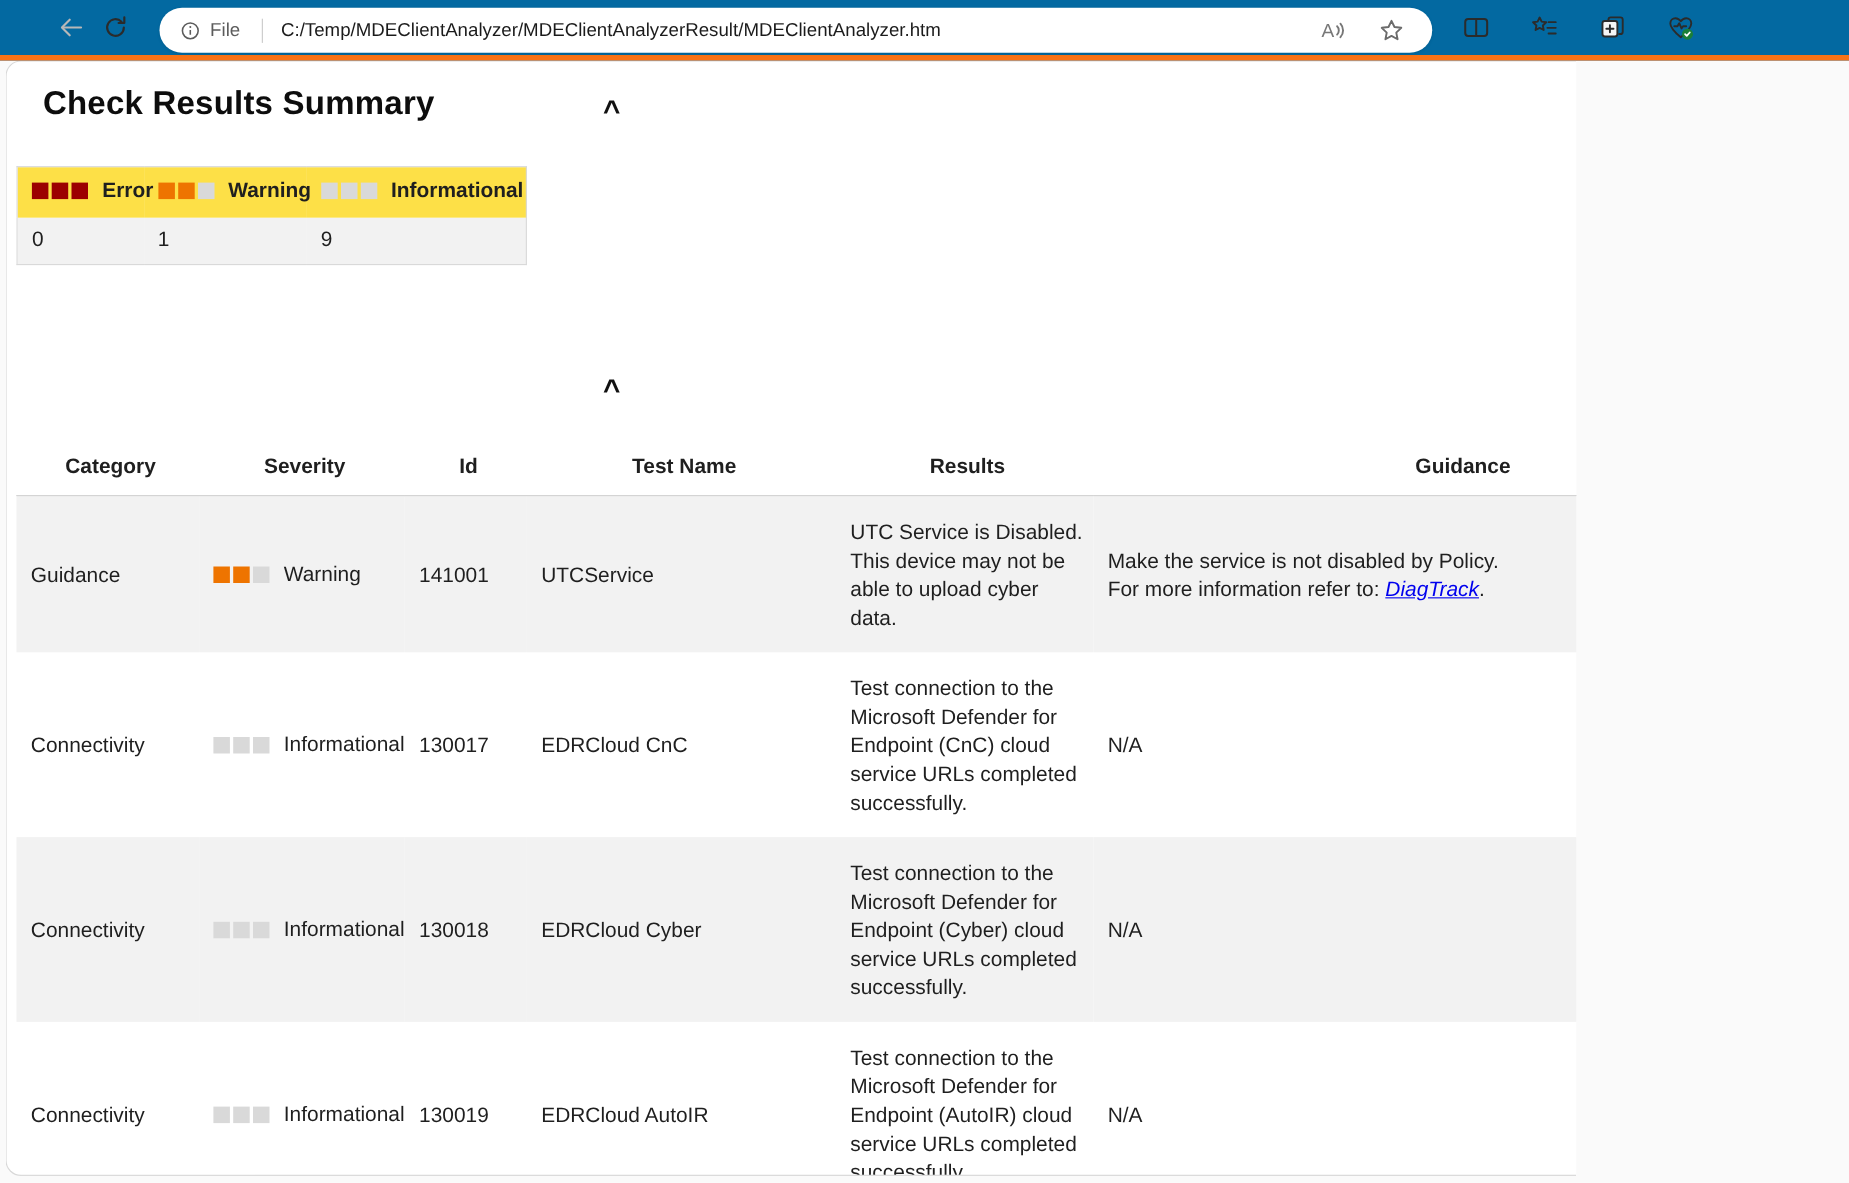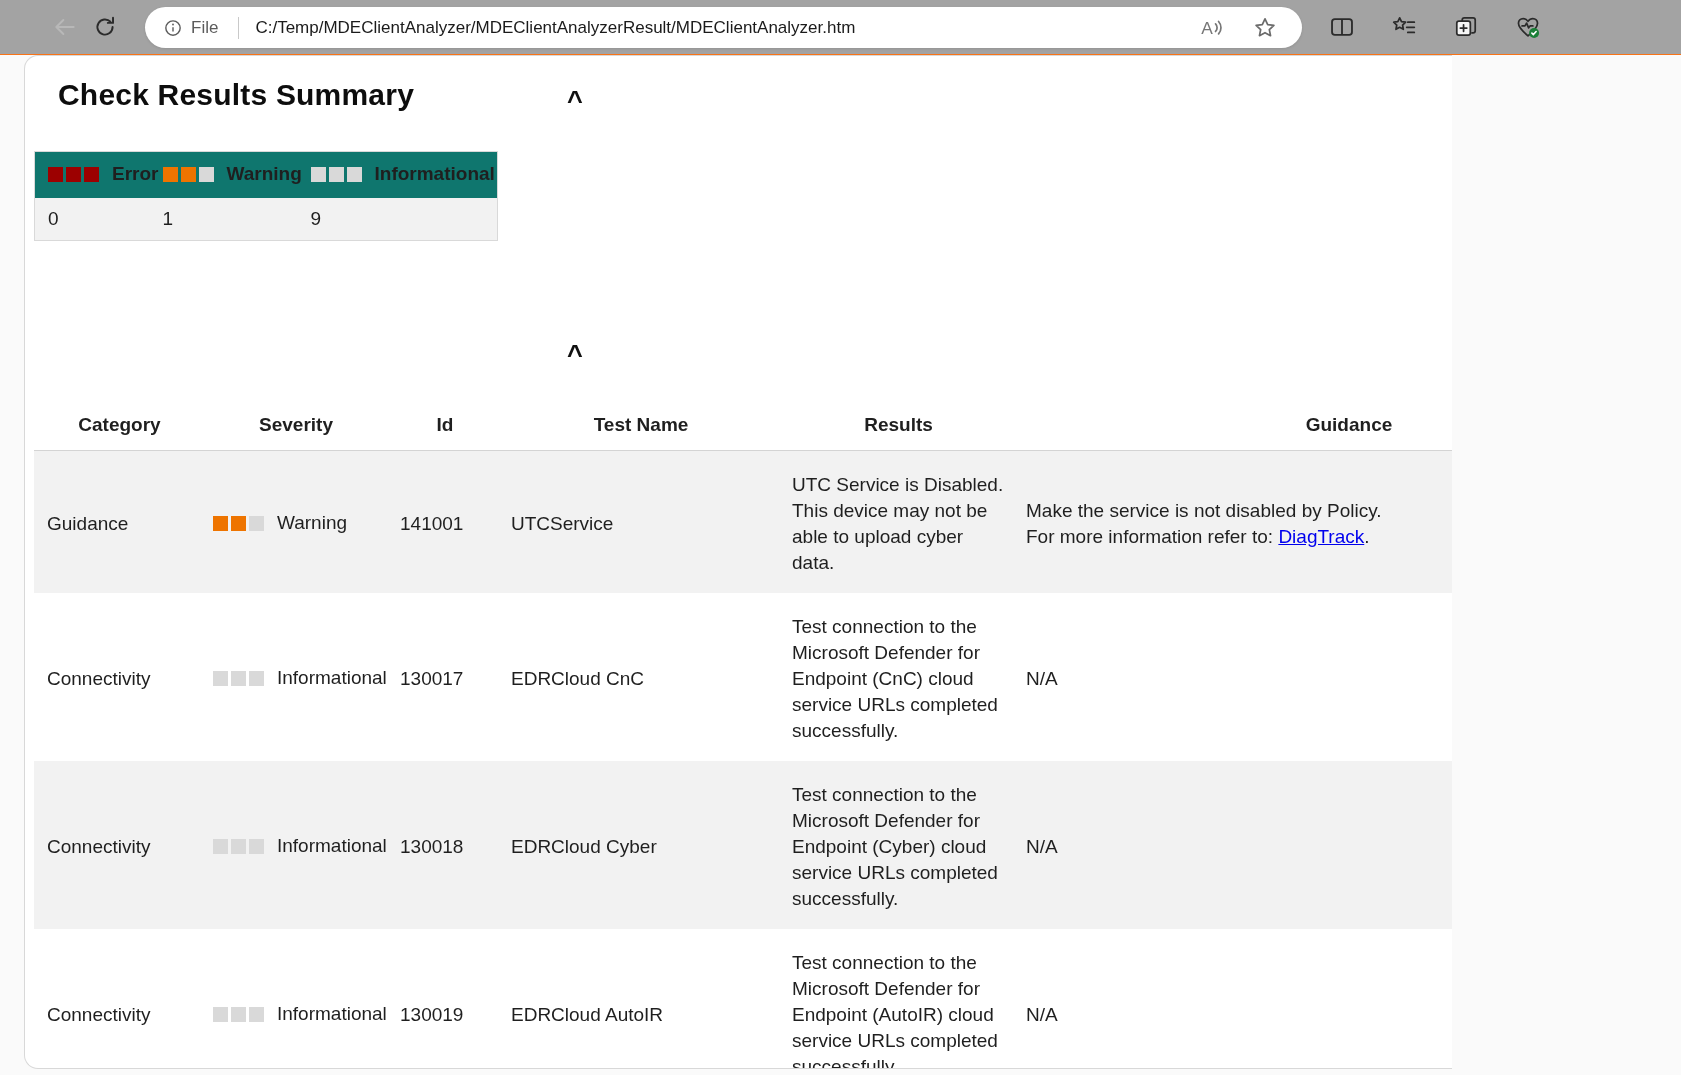--- a/index.html
+++ b/index.html
@@ -1,62 +1,62 @@
 <!DOCTYPE html>
 <html style="--c-error: #9c0000; --c-warning: #ee7400; --c-neutral: #d9d9d9; --c-link: #0000ee;"><head>
 <meta charset="utf-8">
 <style>
   * { margin:0; padding:0; box-sizing:border-box; }
   html,body { width:1681px; height:1075px; overflow:hidden;
     font-family:"Liberation Sans", sans-serif; background:#fafafa; color:#1f1f1f; }
 
   
   .toolbar { position:absolute; left:0; top:0; width:1681px; height:55px;
-    background:#a3a3a3; border-bottom:1px solid #f97316; }
+    background:#0369a1; border-bottom:5px solid #f97316; }
   .tb-icon { position:absolute; top:50%; transform:translateY(-50%); width:26px; height:26px; cursor:pointer; }
   .addr { position:absolute; left:145px; top:7px; width:1157px; height:41px;
     background:#ffffff; border-radius:21px; box-shadow:0 1px 3px rgba(0,0,0,.10);
     display:flex; align-items:center; padding:0 18px; }
   .addr .scheme { color:#5c5c5c; font-size:17px; margin:0 4px 0 8px; }
   .addr .divider { width:1px; height:22px; background:#c9c9c9; margin:0 16px; }
   .addr .url { font-size:17px; color:#1b1b1b; white-space:nowrap; overflow:hidden; flex:1; }
   .addr svg { flex:none; }
 
   
-  .page { position:absolute; left:24px; top:55px; width:1428px; height:1014px;
+  .page { position:absolute; left:5px; top:55px; width:1428px; height:1014px;
     background:#ffffff; border:1px solid #d8d8d8; border-right:none;
     border-radius:14px 0 0 14px; overflow:hidden; }
 
   .section-title { position:absolute; font-size:30px; font-weight:700; color:#0d0d0d; letter-spacing:.2px; }
   .caret-btn { position:absolute; width:34px; height:30px; font-size:27px; font-weight:700; color:#111;
     line-height:34px; text-align:center; cursor:pointer; background:none; border:none; }
 
   
   .sqs { display:inline-block; vertical-align:-2px; margin-right:10px; white-space:nowrap; }
   .sq { display:inline-block; width:15px; height:15px; margin-right:3px; }
   .sq-error   { background:var(--c-error); }
   .sq-warning { background:var(--c-warning); }
   .sq-neutral { background:var(--c-neutral); }
 
   
   .summary-table { position:absolute; left:9px; top:95px; width:463px;
     border-collapse:collapse; table-layout:fixed; font-size:19px; }
   .summary-table { border:1px solid #d9d9d9; }
   .summary-table td { padding:10px 0 10px 13px; vertical-align:middle; white-space:nowrap; }
-  .summary-table tr.hdr td { background:#0f766e; font-weight:700; height:46px; }
+  .summary-table tr.hdr td { background:#fde047; font-weight:700; height:46px; }
   .summary-table tr.val td { background:#f2f2f2; height:43px; }
 
   
   .details-table { position:absolute; left:9px; top:344px; width:1646px;
     border-collapse:collapse; table-layout:fixed; font-size:19px; line-height:26px; }
   .details-table th { text-align:center; font-weight:700; padding:12px 8px 12px 13px;
     border-bottom:1px solid #d4d4d4; background:#fff; height:50px; vertical-align:middle; }
   .details-table td { padding:21px 8px 17px 13px; vertical-align:middle; }
   .details-table tr.alt td { background:#f2f2f2; }
-  .details-table a { color:var(--c-link); text-decoration:underline; cursor:pointer; }
+  .details-table a { color:var(--c-link); text-decoration:underline; cursor:pointer;font-style:italic; }
   .nowrap { white-space:nowrap; }
 </style>
 </head>
 <body>
 
 <div class="toolbar">
 
   <span class="tb-icon" style="left:52px">
     <svg width="26" height="26" viewBox="0 0 24 24" fill="none" stroke="#b8b8b8" stroke-width="1.8" stroke-linecap="round" stroke-linejoin="round">
       <path d="M20 12H4.5"></path>

